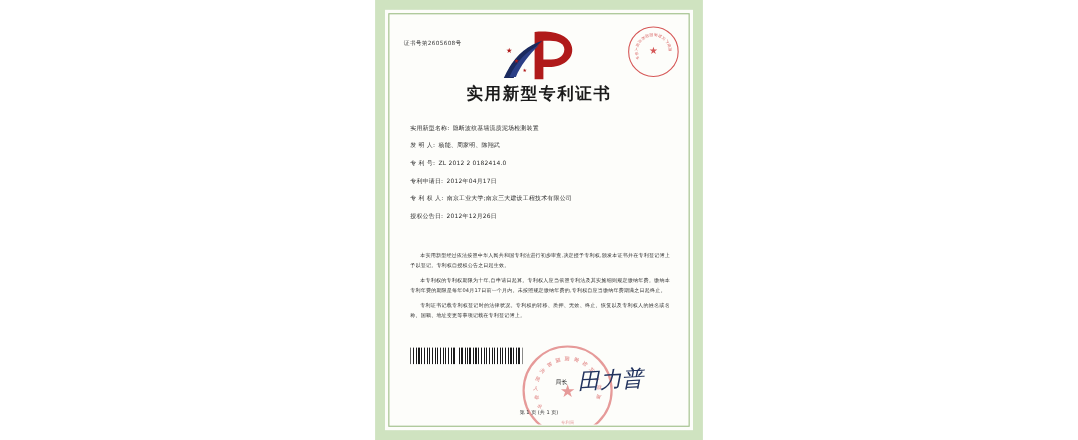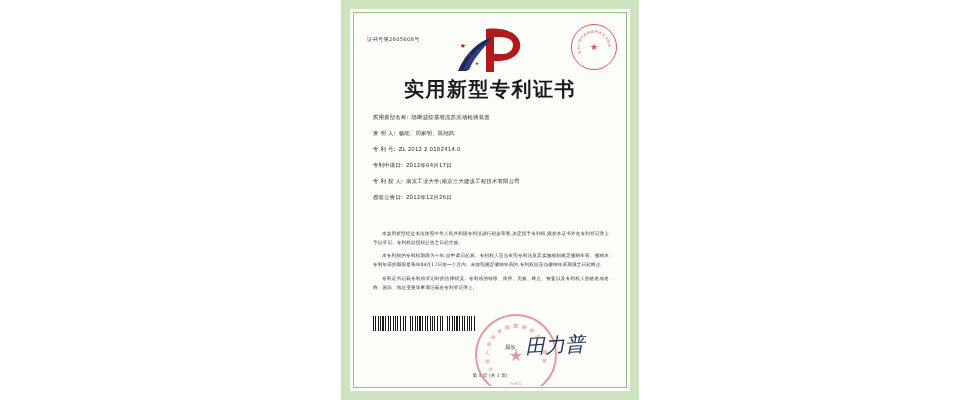--- a/index.html
+++ b/index.html
@@ -109,21 +109,21 @@
   }
 
   
   .main-title {
     position: absolute;
     left: 0; right: 0;
     top: 62px;
     text-align: center;
     font-family: "DejaVu Serif", serif;
     font-weight: bold;
-    font-size: 20px;
+    font-size: 15px;
     letter-spacing: 1.5px;
     color: #1a1a1a;
   }
 
   
   .fields {
     position: absolute;
     left: 18px;
     right: 16px;
     top: 100px;

